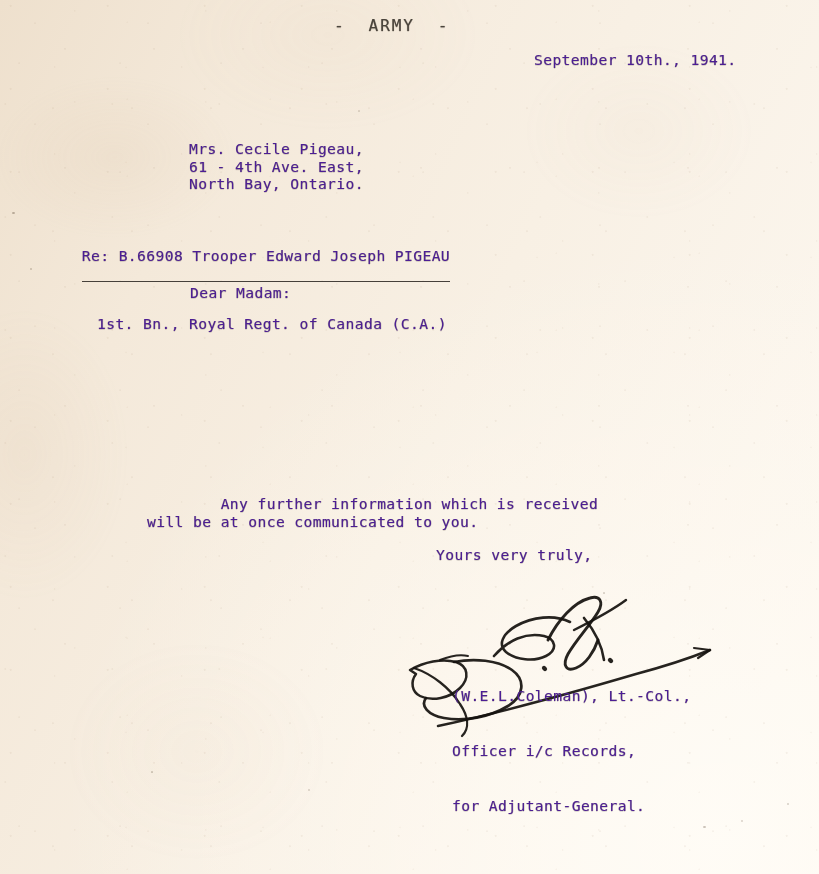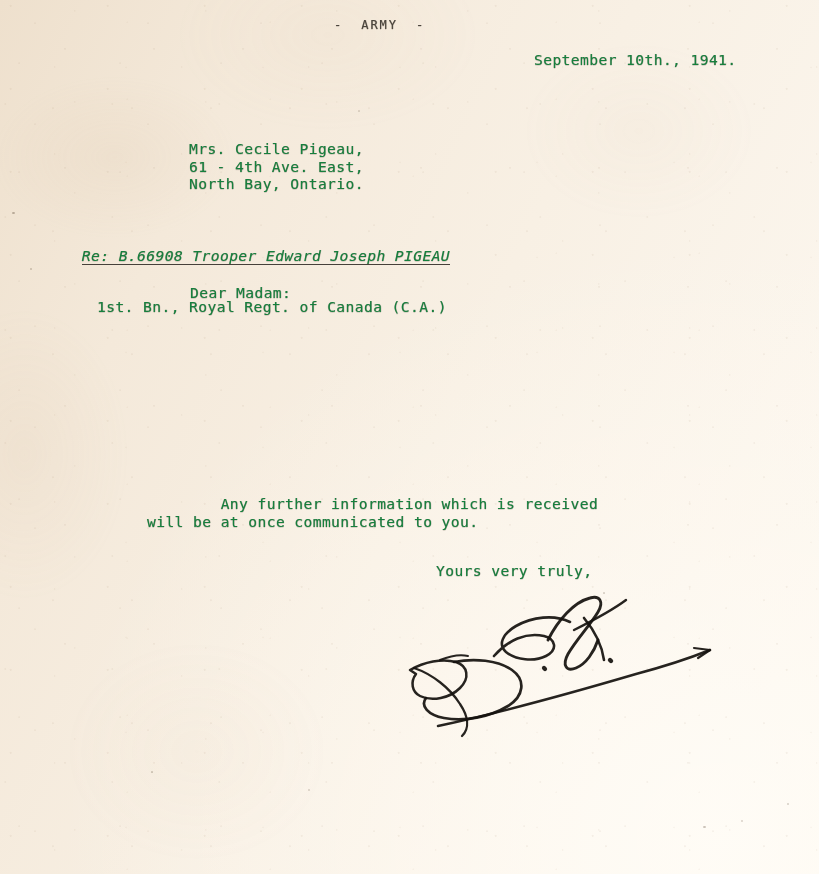--- a/index.html
+++ b/index.html
@@ -60,60 +60,59 @@
   }
 
   
   .fleck { position: absolute; border-radius: 50%; background: #6d5c49; }
 
   .layer { position: absolute; inset: 0; }
 
   
   .tw {
     position: absolute;
-    color: #15803d;
+    color: #4c1d95;
     font-family: "DejaVu Sans Mono", "Liberation Mono", monospace;
     font-size: 14.6px;
     letter-spacing: 0.42px;
     line-height: 17.6px;
     white-space: pre;
     text-shadow:
       0.45px 0 0 rgba(59,54,48,0.30),
       -0.35px 0.3px 0 rgba(90,80,68,0.22),
       0 0.5px 0.4px rgba(70,62,52,0.18);
     -webkit-font-smoothing: none;
   }
   .tw.faded  { color: #4b453c; }
 
   #army-header {
     left: 334px; top: 17px;
-    font-size: 12px; letter-spacing: 1.9px;
+    font-size: 16px; letter-spacing: 1.9px;
     color: #4a443c;
   }
 
   #date-line { left: 534px; top: 51px; }
 
   #addressee-block { left: 189px; top: 140px; }
 
   #re-block { left: 45px; top: 229px; }
   #re-line-1 {
     display: inline-block;
     border-bottom: 1.35px solid #46403a;
-    padding-bottom: 0;
-    font-style: italic;
+    padding-bottom: 17px;
   }
   #re-line-2 { display: block; padding-left: 52px; margin-top: 15px; }
 
   #salutation { left: 190px; top: 284px; }
 
   #para-1 { left: 147px; top: 318px; }
   #para-2 { left: 147px; top: 424px; }
   #para-3 { left: 147px; top: 495px; }
 
-  #closing { left: 436px; top: 562px; }
+  #closing { left: 436px; top: 546px; }
 
   #signature-block { left: 452px; top: 650px; line-height: 18.4px; }
 
   
   #signature-ink {
     position: absolute;
     left: 398px; top: 596px;
     width: 330px; height: 146px;
     pointer-events: none;
   }
@@ -189,14 +188,19 @@
 
       <path d="M12 74 C26 66, 44 62, 58 66 C70 70, 72 82, 62 92
                C52 102, 34 106, 22 100 C14 96, 12 86, 18 78 Z" style="stroke-width:2.5"></path>
       <path d="M16 72 C34 78, 52 92, 62 108 C70 120, 72 132, 64 140" style="stroke-width:2.3"></path>
       <path d="M56 66 C76 62, 100 64, 114 74 C128 84, 126 100, 110 110
                C92 121, 66 126, 46 122 C30 119, 22 110, 28 102" style="stroke-width:2.7"></path>
       <path d="M42 64 C52 60, 62 58, 70 60" style="stroke-width:2.0"></path>
     </svg>
   </div>
 
+  <div class="tw" id="signature-block">
+    <div>(W.E.L.Coleman), Lt.-Col.,</div>
+    <div>Officer i/c Records,</div>
+    <div>for Adjutant-General.</div>
+  </div>
 
 </div>
 
 </body></html>

